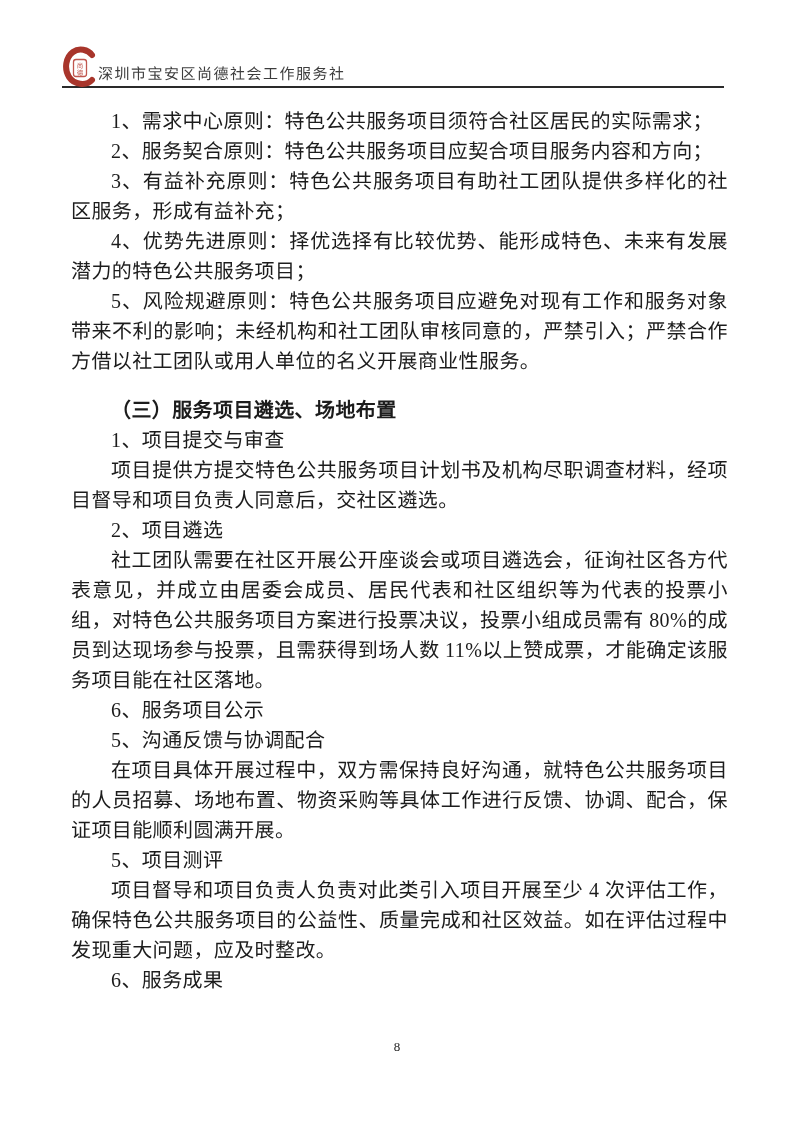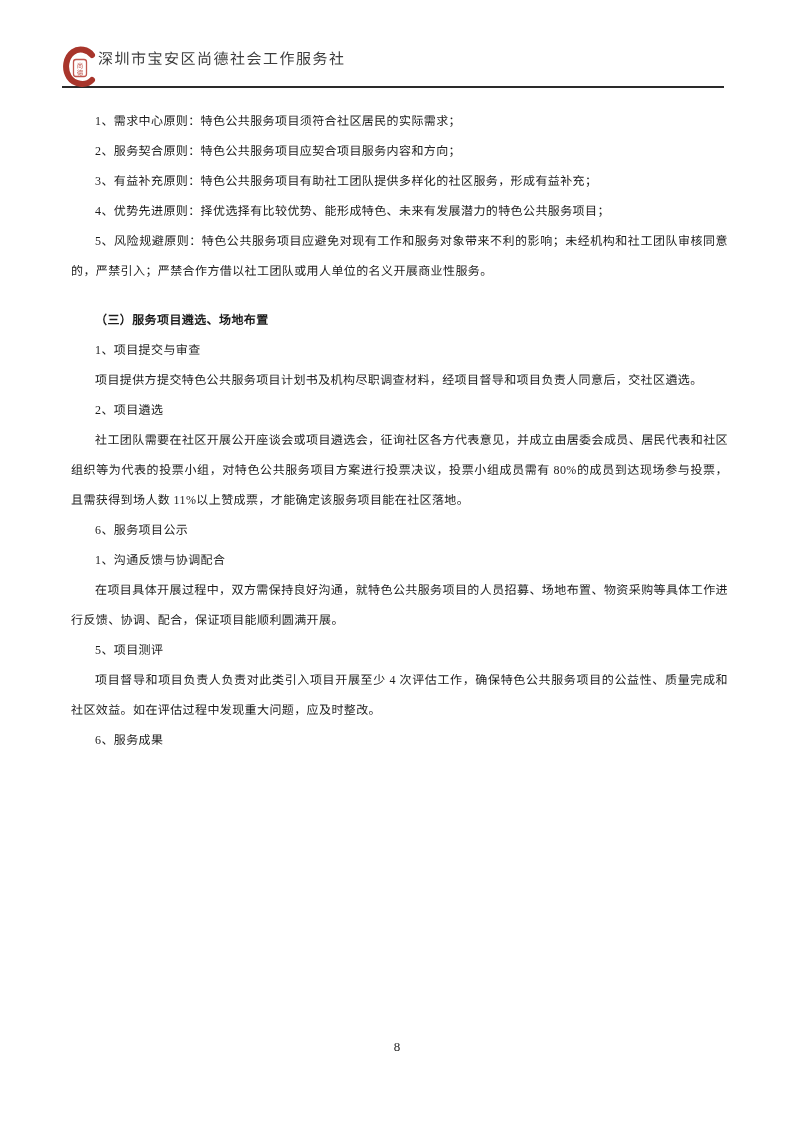--- a/index.html
+++ b/index.html
@@ -31,35 +31,35 @@
     width: 36px;
     height: 44px;
     flex: 0 0 auto;
     margin-bottom: -4px;
   }
   .logo svg { width: 36px; height: 44px; display: block; }
   .org-name {
     font-size: 15px;
     letter-spacing: 1.5px;
     color: #3d3d3d;
-    padding-bottom: 18px;
+    padding-bottom: 3px;
     white-space: nowrap;
   }
   .hdr-rule {
     height: 2px;
     background: #2a2a2a;
     margin-top: 0;
   }
   
   .doc-body {
     position: absolute;
     top: 106px;
     left: 71px;
     width: 657px;
-    font-size: 12px;
+    font-size: 20px;
     line-height: 30px;
     text-align: justify;
     letter-spacing: 0.4px;
   }
   .para {
     margin: 0;
     text-indent: 2em;
   }
   .heading {
     margin: 0;
@@ -103,21 +103,21 @@
     <p class="para">2、服务契合原则：特色公共服务项目应契合项目服务内容和方向；</p>
     <p class="para">3、有益补充原则：特色公共服务项目有助社工团队提供多样化的社区服务，形成有益补充；</p>
     <p class="para">4、优势先进原则：择优选择有比较优势、能形成特色、未来有发展潜力的特色公共服务项目；</p>
     <p class="para">5、风险规避原则：特色公共服务项目应避免对现有工作和服务对象带来不利的影响；未经机构和社工团队审核同意的，严禁引入；严禁合作方借以社工团队或用人单位的名义开展商业性服务。</p>
     <p class="heading">（三）服务项目遴选、场地布置</p>
     <p class="para">1、项目提交与审查</p>
     <p class="para">项目提供方提交特色公共服务项目计划书及机构尽职调查材料，经项目督导和项目负责人同意后，交社区遴选。</p>
     <p class="para">2、项目遴选</p>
     <p class="para">社工团队需要在社区开展公开座谈会或项目遴选会，征询社区各方代表意见，并成立由居委会成员、居民代表和社区组织等为代表的投票小组，对特色公共服务项目方案进行投票决议，投票小组成员需有 80%的成员到达现场参与投票，且需获得到场人数 11%以上赞成票，才能确定该服务项目能在社区落地。</p>
     <p class="para">6、服务项目公示</p>
-    <p class="para">1、沟通反馈与协调配合</p>
+    <p class="para">5、沟通反馈与协调配合</p>
     <p class="para">在项目具体开展过程中，双方需保持良好沟通，就特色公共服务项目的人员招募、场地布置、物资采购等具体工作进行反馈、协调、配合，保证项目能顺利圆满开展。</p>
     <p class="para">5、项目测评</p>
     <p class="para">项目督导和项目负责人负责对此类引入项目开展至少 4 次评估工作，确保特色公共服务项目的公益性、质量完成和社区效益。如在评估过程中发现重大问题，应及时整改。</p>
     <p class="para">6、服务成果</p>
   </div>
 
   <div class="ftr">
     <span>8</span>
   </div>
 

